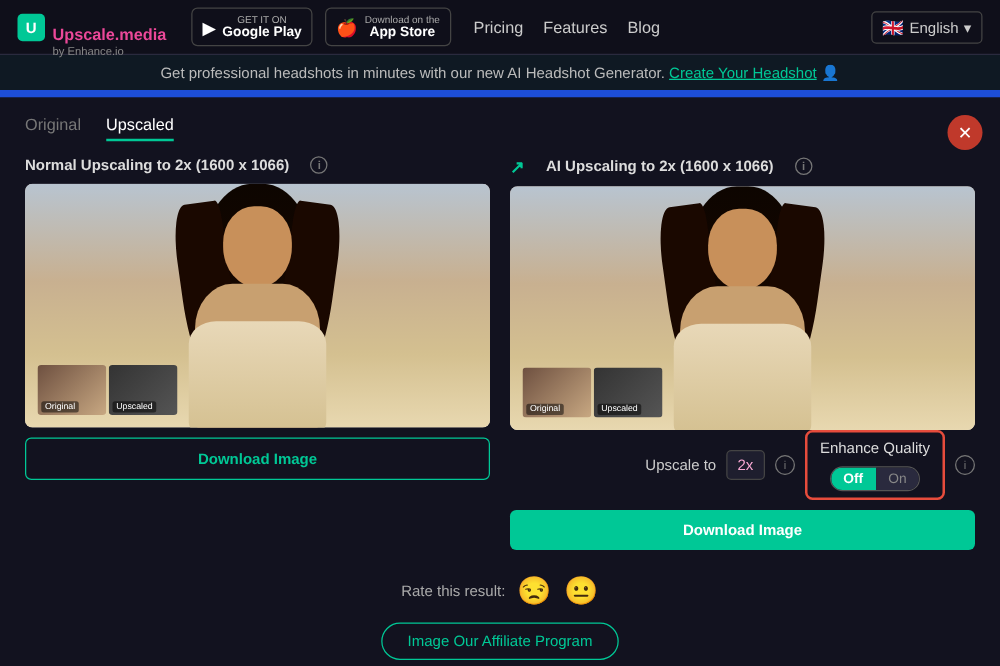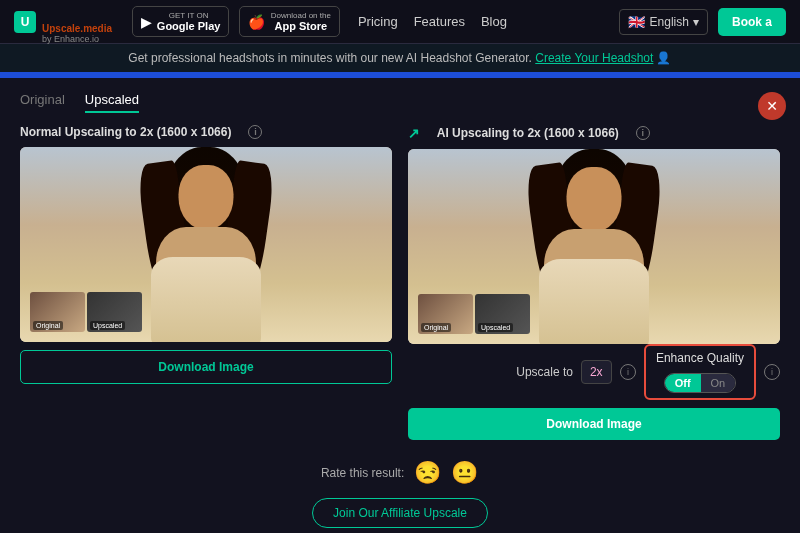--- a/index.html
+++ b/index.html
@@ -29,21 +29,21 @@
       gap: 6px;
       margin-right: 10px;
     }
     .logo-icon {
       width: 22px; height: 22px;
       background: #00c896;
       border-radius: 4px;
       display: flex; align-items: center; justify-content: center;
       font-size: 12px; font-weight: bold; color: #fff;
     }
-    .logo-text { font-size: 10px; font-weight: 700; color: #c2410c; line-height: 1.1; margin-top: 24px; }
+    .logo-text { font-size: 13px; font-weight: 700; color: #ec4899; line-height: 1.1; margin-top: 24px; }
     .logo-sub { font-size: 9px; color: #888; }
     .store-btn {
       display: flex; align-items: center; gap: 5px;
       border: 1px solid #444;
       border-radius: 5px;
       padding: 4px 8px;
       cursor: pointer;
       background: transparent;
       color: #fff;
       font-size: 10px;
@@ -370,21 +370,20 @@
   </div>
 
   <div class="spacer"></div>
 
   <button class="lang-btn">
     <span class="flag">🇬🇧</span>
     <span>English</span>
     <span>▾</span>
   </button>
 
-  <button class="book-btn">Book a</button>
 </nav>
 
 <div class="promo-banner">
   <span>Get professional headshots in minutes with our new AI Headshot Generator.</span>
   <a>Create Your Headshot</a>
   <span> 👤</span>
 </div>
 
 <div class="main-content">
 
@@ -484,16 +483,16 @@
 
   </div>
 
   <div class="rating-row">
     <span class="rating-label">Rate this result:</span>
     <button class="emoji-btn">😒</button>
     <button class="emoji-btn">😐</button>
   </div>
 
   <div class="affiliate-row">
-    <button class="affiliate-btn">Join Our Affiliate Upscale</button>
+    <button class="affiliate-btn">Image Our Affiliate Program</button>
   </div>
 
 </div>
 
 </body></html>

